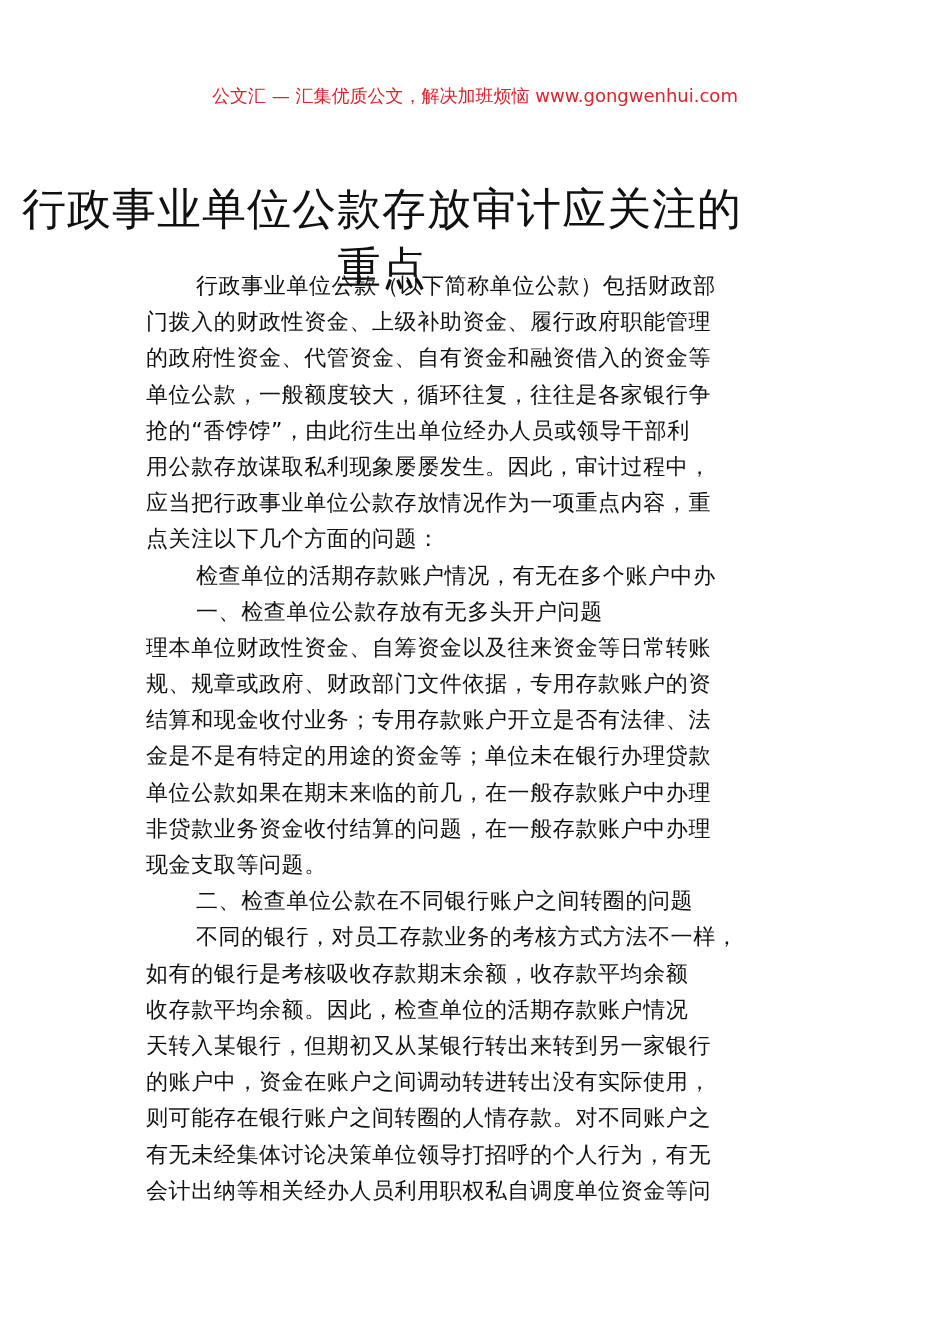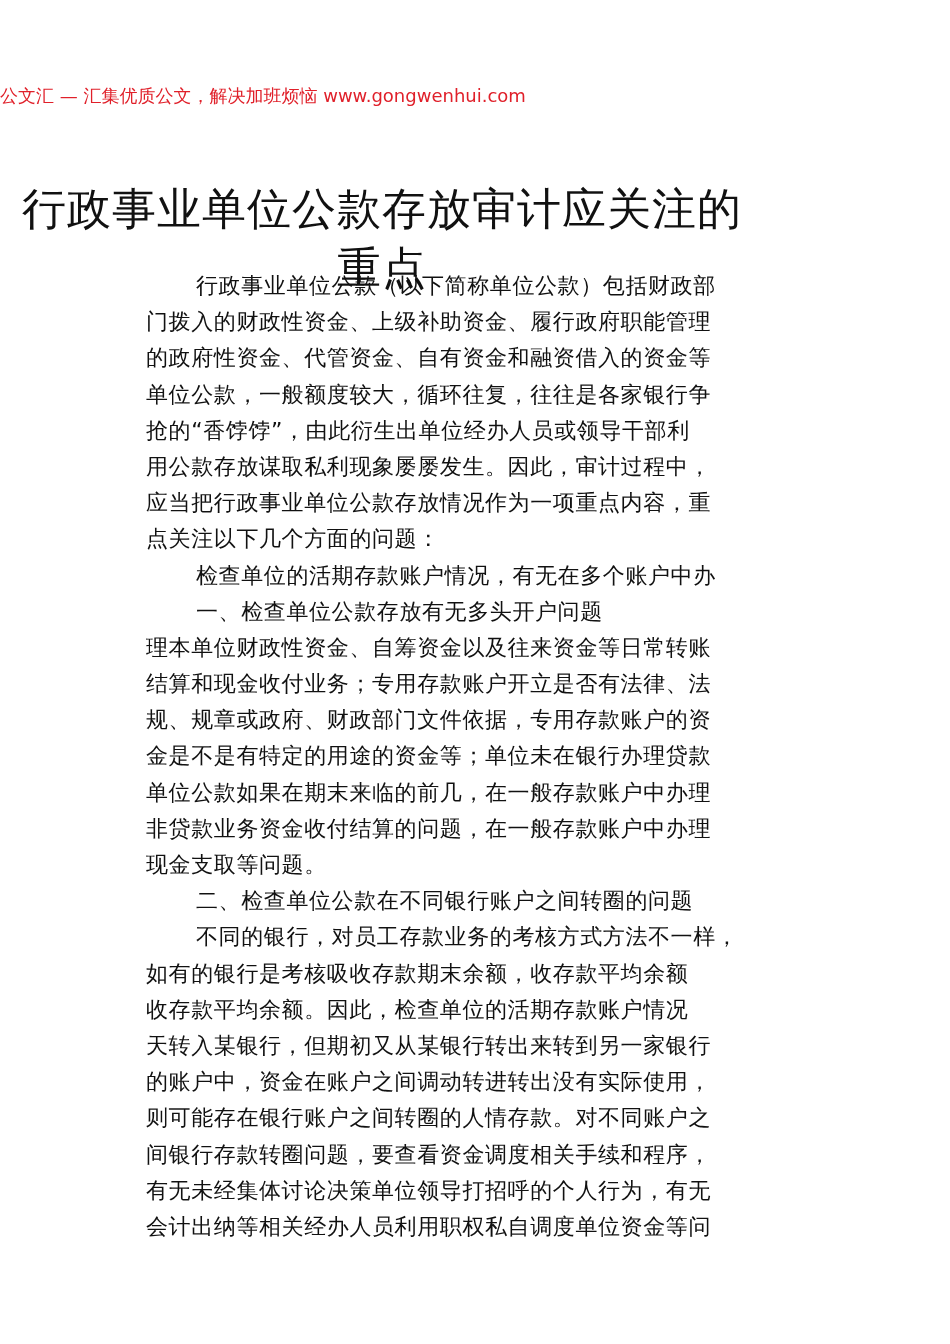--- a/index.html
+++ b/index.html
@@ -1,18 +1,18 @@
 <!DOCTYPE html>
 <html><head>
   <meta charset="utf-8">
   <style>
     html, body { margin: 0; padding: 0; background: #ffffff; }
     body { width: 950px; height: 1344px; position: relative; overflow: hidden;
            font-family: "DejaVu Sans", "Liberation Sans", sans-serif; color: #111; }
-    .header { position: absolute; top: 84px; left: 0; width: 950px; text-align: left;
+    .header { position: absolute; top: 84px; left: 0; width: 950px; text-align: center;
               font-size: 18px; color: #e0202a; letter-spacing: 0px; }
     .title { position: absolute; top: 180px; left: 0; width: 764px; text-align: center;
              font-size: 44px; color: #111; letter-spacing: 1px; }
     .body { position: absolute; top: 268px; left: 146px; width: 664px; }
     .line { height: 36.2px; line-height: 36.2px; font-size: 22px; white-space: nowrap;
             letter-spacing: 0.6px; overflow: visible; }
     .indent { padding-left: 50px; }
   </style>
 </head>
 <body>
@@ -26,29 +26,28 @@
     <div class="line">门拨入的财政性资金、上级补助资金、履行政府职能管理</div>
     <div class="line">的政府性资金、代管资金、自有资金和融资借入的资金等</div>
     <div class="line">单位公款，一般额度较大，循环往复，往往是各家银行争</div>
     <div class="line">抢的“香饽饽”，由此衍生出单位经办人员或领导干部利</div>
     <div class="line">用公款存放谋取私利现象屡屡发生。因此，审计过程中，</div>
     <div class="line">应当把行政事业单位公款存放情况作为一项重点内容，重</div>
     <div class="line">点关注以下几个方面的问题：</div>
     <div class="line indent">检查单位的活期存款账户情况，有无在多个账户中办</div>
     <div class="line indent">一、检查单位公款存放有无多头开户问题</div>
     <div class="line">理本单位财政性资金、自筹资金以及往来资金等日常转账</div>
+    <div class="line">规、规章或政府、财政部门文件依据，专用存款账户的资</div>
     <div class="line">结算和现金收付业务；专用存款账户开立是否有法律、法</div>
-    <div class="line">规、规章或政府、财政部门文件依据，专用存款账户的资</div>
     <div class="line">金是不是有特定的用途的资金等；单位未在银行办理贷款</div>
     <div class="line">单位公款如果在期末来临的前几，在一般存款账户中办理</div>
     <div class="line">非贷款业务资金收付结算的问题，在一般存款账户中办理</div>
     <div class="line">现金支取等问题。</div>
     <div class="line indent">二、检查单位公款在不同银行账户之间转圈的问题</div>
     <div class="line indent">不同的银行，对员工存款业务的考核方式方法不一样，</div>
     <div class="line">如有的银行是考核吸收存款期末余额，收存款平均余额</div>
     <div class="line">收存款平均余额。因此，检查单位的活期存款账户情况</div>
     <div class="line">天转入某银行，但期初又从某银行转出来转到另一家银行</div>
     <div class="line">的账户中，资金在账户之间调动转进转出没有实际使用，</div>
     <div class="line">则可能存在银行账户之间转圈的人情存款。对不同账户之</div>
-    <div class="line">间银行存款转圈问题，要查看资金调度相关手续和程序，</div>
     <div class="line">有无未经集体讨论决策单位领导打招呼的个人行为，有无</div>
     <div class="line">会计出纳等相关经办人员利用职权私自调度单位资金等问</div>
   </div>
 
 </body></html>

